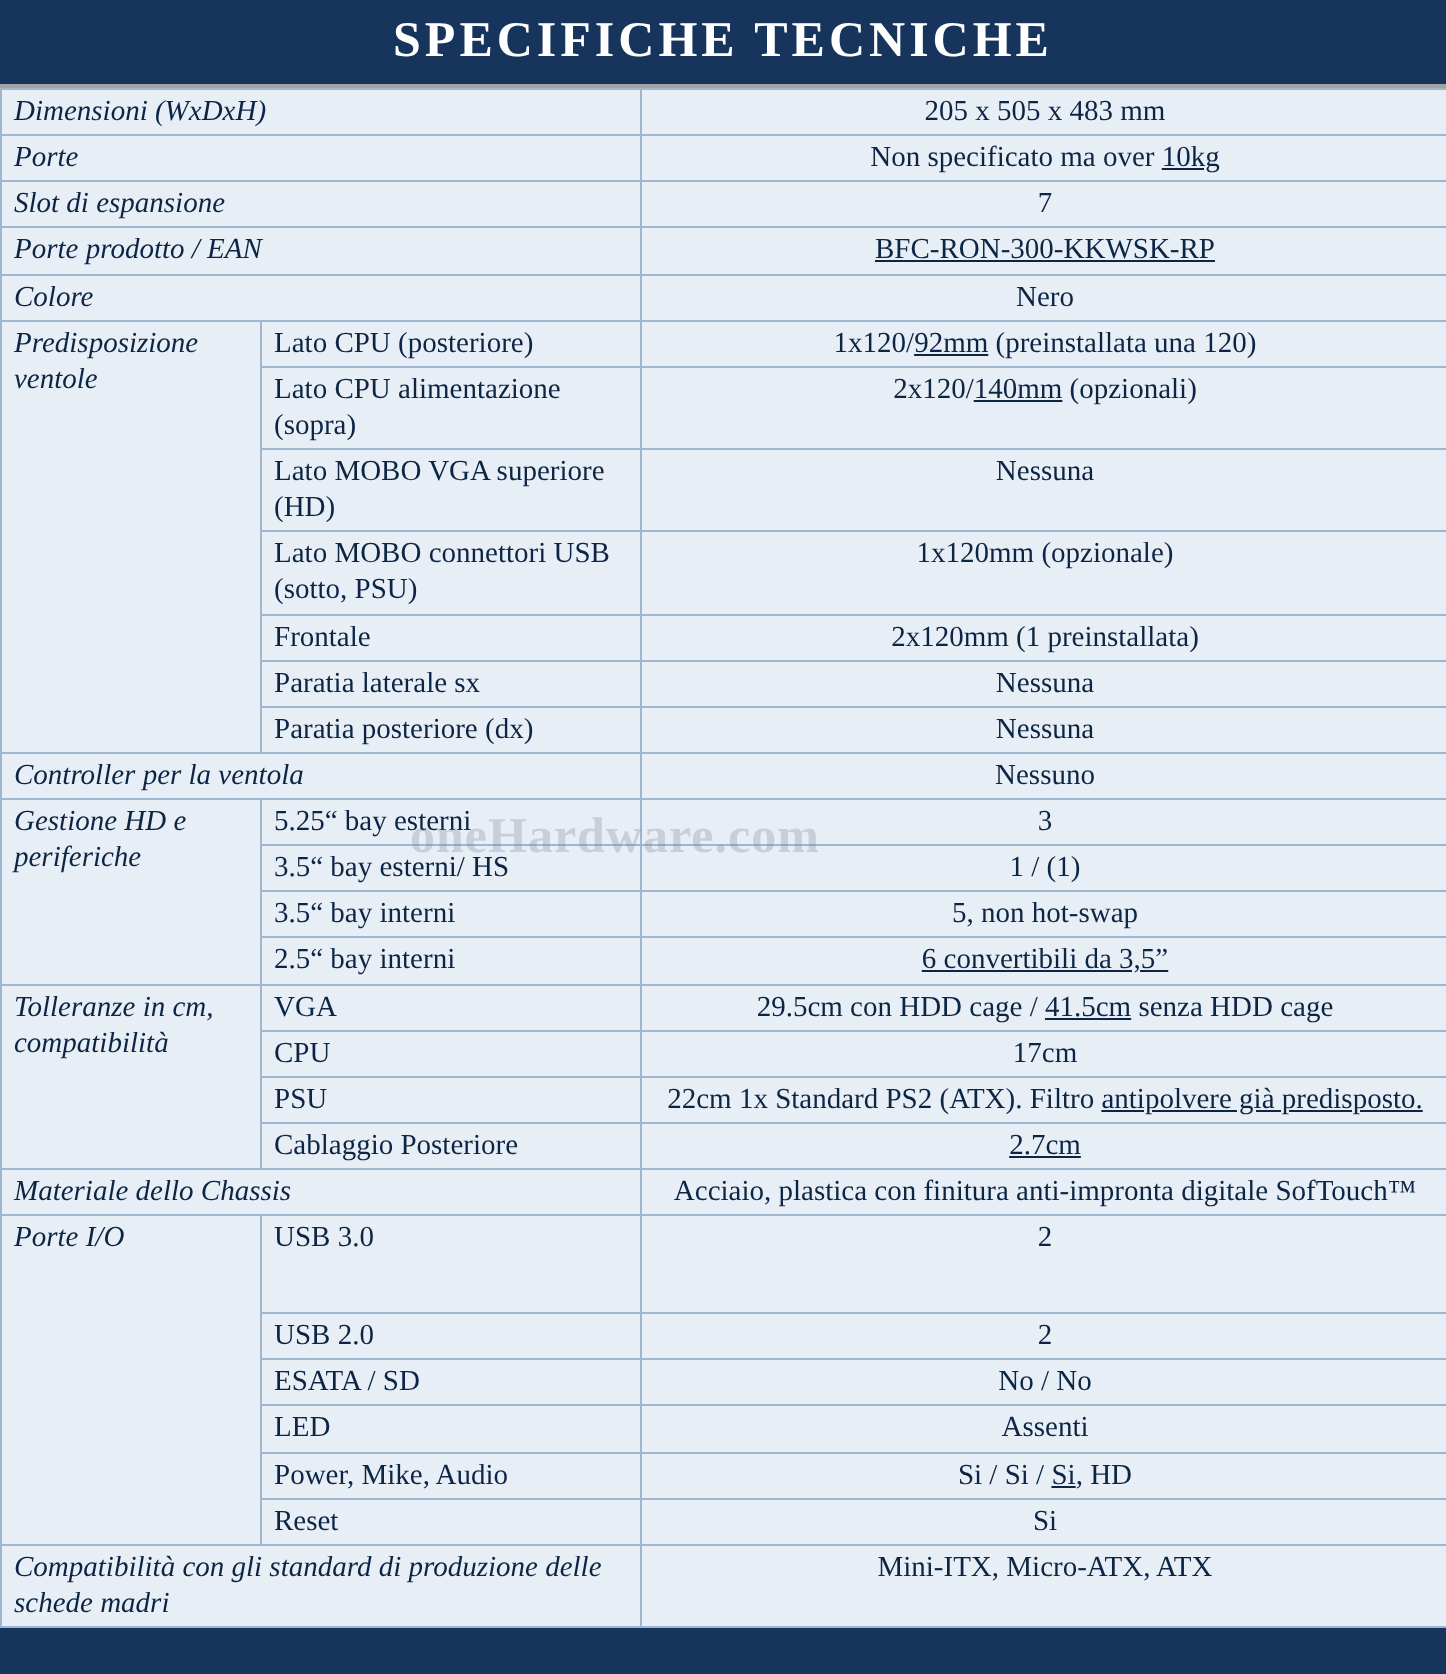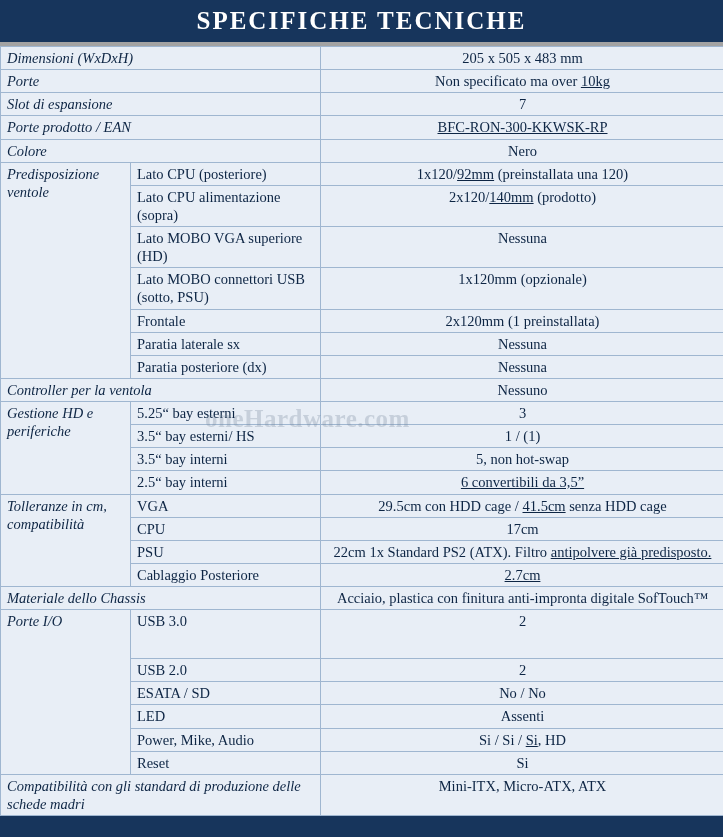--- a/index.html
+++ b/index.html
@@ -19,21 +19,21 @@
     background: #17355c;
     box-sizing: border-box;
     position: relative;
   }
   .title-bar {
     height: 42px;
     background: #17355c;
     display: flex;
     align-items: center;
     justify-content: center;
-    border-bottom: 4px solid #a3a3a3;
+    border-bottom: 2px solid #a3a3a3;
   }
   .title-bar .title {
     color: #ffffff;
     font-size: 25px;
     font-weight: bold;
     letter-spacing: 2px;
     font-family: "Liberation Serif", serif;
   }
   table.spec {
     border-collapse: collapse;
@@ -121,21 +121,21 @@
         <td class="val">Nero</td>
       </tr>
 
       <tr>
         <td class="grp lvl1" rowspan="7">Predisposizione ventole</td>
         <td class="lvl2">Lato CPU (posteriore)</td>
         <td class="val"><span>1x120/</span><span class="u">92mm</span><span> (preinstallata una 120)</span></td>
       </tr>
       <tr>
         <td class="lvl2">Lato CPU alimentazione (sopra)</td>
-        <td class="val"><span>2x120/</span><span class="u">140mm</span><span> (prodotto)</span></td>
+        <td class="val"><span>2x120/</span><span class="u">140mm</span><span> (opzionali)</span></td>
       </tr>
       <tr>
         <td class="lvl2">Lato MOBO VGA superiore (HD)</td>
         <td class="val">Nessuna</td>
       </tr>
       <tr>
         <td class="lvl2">Lato MOBO connettori USB (sotto, PSU)</td>
         <td class="val">1x120mm (opzionale)</td>
       </tr>
       <tr>

